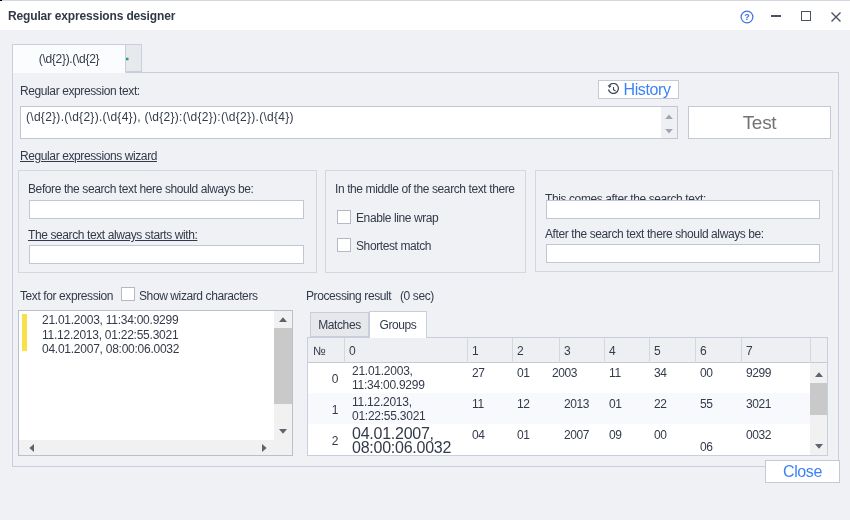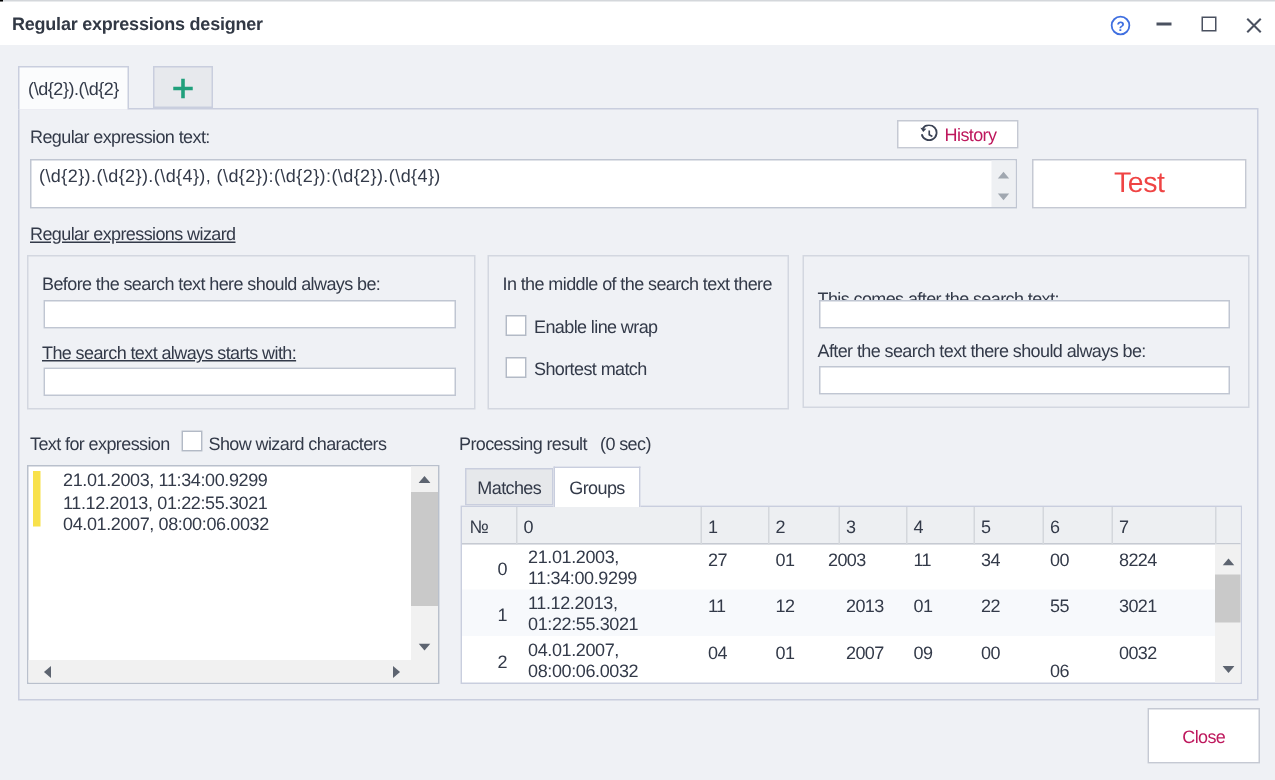--- a/index.html
+++ b/index.html
@@ -3,21 +3,21 @@
 <style>
   html,body{margin:0;padding:0;}
   body{width:850px;height:520px;position:relative;overflow:hidden;
        background:#eff1f5;font-family:"Liberation Sans",sans-serif;color:#333a49;}
   .abs{position:absolute;}
   .lbl{position:absolute;font-size:12px;color:#333a49;white-space:nowrap;letter-spacing:-0.4px;}
   .inp{position:absolute;background:#fff;border:1px solid #c0c6d2;box-sizing:border-box;}
   .gbox{position:absolute;border:1px solid #d3d7e0;box-sizing:border-box;}
   .cb{position:absolute;width:14px;height:14px;background:#fff;border:1px solid #b3bac6;box-sizing:border-box;}
   .btn{position:absolute;background:#fff;border:1px solid #c5c9d3;box-sizing:border-box;
-       display:flex;align-items:center;justify-content:center;font-size:12px;color:#be185d;letter-spacing:-0.4px;}
+       display:flex;align-items:center;justify-content:center;font-size:16px;color:#3b82f6;letter-spacing:-0.4px;}
 </style></head>
 <body>
 
 <div class="abs" style="left:0;top:0;width:850px;height:30px;background:#fff;"></div>
 <div class="abs" style="left:0;top:0;width:850px;height:1px;background:#d4d7db;"></div>
 <div class="abs" style="left:0;top:0;width:2px;height:1px;background:#000;"></div>
 <div class="abs" style="left:8px;top:9px;font-size:12px;font-weight:bold;letter-spacing:-0.15px;color:#323945;">Regular expressions designer</div>
 
 <svg class="abs" style="left:740px;top:10px;" width="14" height="14" viewBox="0 0 14 14">
   <circle cx="7" cy="7" r="5.9" fill="none" stroke="#3f6fe0" stroke-width="1.2"></circle>
@@ -28,39 +28,39 @@
 <svg class="abs" style="left:830px;top:11px;" width="12" height="12" viewBox="0 0 12 12">
   <path d="M1.5 1.5 L10.5 10.5 M10.5 1.5 L1.5 10.5" stroke="#4a5160" stroke-width="1.4"></path>
 </svg>
 
 <div class="abs" style="left:12px;top:72px;width:827px;height:395px;border:1px solid #c9cede;box-sizing:border-box;"></div>
 
 <div class="abs" style="left:102px;top:44px;width:40px;height:28px;background:#e7e9ed;border:1px solid #c9cede;box-sizing:border-box;"></div>
 <svg class="abs" style="left:114px;top:51px;" width="16" height="16" viewBox="0 0 16 16">
   <path d="M8 1.5 V14.5 M1.5 8 H14.5" stroke="#21a07c" stroke-width="2.4"></path>
 </svg>
-<div class="abs" style="left:12px;top:44px;width:74px;height:29px;background:#fbfcfd;border:1px solid #c9cede;border-bottom:none;box-sizing:border-box;display:flex;align-items:center;justify-content:center;font-size:12px;letter-spacing:-0.3px;">(\d{2}).(\d{2}</div>
+<div class="abs" style="left:12px;top:44px;width:114px;height:29px;background:#fbfcfd;border:1px solid #c9cede;border-bottom:none;box-sizing:border-box;display:flex;align-items:center;justify-content:center;font-size:12px;letter-spacing:-0.3px;">(\d{2}).(\d{2}</div>
 
 <div class="lbl" style="left:20px;top:84px;">Regular expression text:</div>
 <div class="btn" style="left:598px;top:80px;width:81px;height:19px;">
   <svg width="13" height="13" viewBox="0 0 13 13" style="margin-right:4px;">
     <path d="M2.2 2.7 A5 5 0 1 1 1.5 6.5" fill="none" stroke="#3a4254" stroke-width="1.2"></path>
     <path d="M0.6 2.2 L2.5 5 L4.6 2.8 Z" fill="#3a4254"></path>
     <path d="M6.5 4 V6.8 L8.6 8" fill="none" stroke="#3a4254" stroke-width="1.1"></path>
   </svg>
   History
 </div>
 <div class="inp" style="left:20px;top:106px;width:658px;height:33px;"></div>
 <div class="abs" style="left:661px;top:107px;width:16px;height:31px;background:#eef0f3;"></div>
 <svg class="abs" style="left:664px;top:112px;" width="10" height="24" viewBox="0 0 10 24">
   <path d="M5 2.5 L8.8 7 H1.2 Z" fill="#a0a7b0"></path>
   <path d="M5 21.5 L1.2 17 H8.8 Z" fill="#a0a7b0"></path>
 </svg>
 <div class="lbl" style="left:26px;top:110px;letter-spacing:0.28px;">(\d{2}).(\d{2}).(\d{4}), (\d{2}):(\d{2}):(\d{2}).(\d{4})</div>
-<div class="btn" style="left:688px;top:106px;width:143px;height:33px;font-size:19px;letter-spacing:-0.3px;color:#ef4444;">Test</div>
+<div class="btn" style="left:688px;top:106px;width:143px;height:33px;font-size:19px;letter-spacing:-0.3px;color:#737373;">Test</div>
 
 <div class="lbl" style="left:20px;top:149px;text-decoration:underline;">Regular expressions wizard</div>
 
 <div class="gbox" style="left:18px;top:170px;width:299px;height:103px;"></div>
 <div class="lbl" style="left:28px;top:182px;">Before the search text here should always be:</div>
 <div class="inp" style="left:29px;top:200px;width:275px;height:19px;"></div>
 <div class="lbl" style="left:28px;top:228px;text-decoration:underline;">The search text always starts with:</div>
 <div class="inp" style="left:29px;top:245px;width:275px;height:19px;"></div>
 
 <div class="gbox" style="left:325px;top:170px;width:201px;height:103px;"></div>
@@ -133,42 +133,42 @@
 <div class="abs" style="left:308px;top:393px;width:502px;height:31px;background:#f7f9fc;"></div>
 
 <div class="lbl" style="left:308px;top:372px;width:30px;text-align:right;">0</div>
 <div class="abs" style="left:352px;top:365px;font-size:12px;line-height:13.5px;color:#333a49;letter-spacing:-0.25px;">21.01.2003,<br>11:34:00.9299</div>
 <div class="lbl" style="left:472px;top:366px;">27</div>
 <div class="lbl" style="left:517px;top:366px;">01</div>
 <div class="lbl" style="left:552px;top:366px;text-align:center;">2003</div>
 <div class="lbl" style="left:609px;top:366px;">11</div>
 <div class="lbl" style="left:654px;top:366px;">34</div>
 <div class="lbl" style="left:700px;top:366px;">00</div>
-<div class="lbl" style="left:746px;top:366px;">8224</div>
+<div class="lbl" style="left:746px;top:366px;">9299</div>
 <div class="lbl" style="left:308px;top:403px;width:30px;text-align:right;">1</div>
 <div class="abs" style="left:352px;top:396px;font-size:12px;line-height:13.5px;color:#333a49;letter-spacing:-0.25px;">11.12.2013,<br>01:22:55.3021</div>
 <div class="lbl" style="left:472px;top:397px;">11</div>
 <div class="lbl" style="left:517px;top:397px;">12</div>
 <div class="lbl" style="left:564px;top:397px;">2013</div>
 <div class="lbl" style="left:609px;top:397px;">01</div>
 <div class="lbl" style="left:654px;top:397px;">22</div>
 <div class="lbl" style="left:700px;top:397px;">55</div>
 <div class="lbl" style="left:746px;top:397px;">3021</div>
 <div class="lbl" style="left:308px;top:434px;width:30px;text-align:right;">2</div>
-<div class="abs" style="left:352px;top:427px;font-size:12px;line-height:13.5px;color:#333a49;letter-spacing:-0.25px;">04.01.2007,<br>08:00:06.0032</div>
+<div class="abs" style="left:352px;top:427px;font-size:16px;line-height:13.5px;color:#333a49;letter-spacing:-0.25px;">04.01.2007,<br>08:00:06.0032</div>
 <div class="lbl" style="left:472px;top:428px;">04</div>
 <div class="lbl" style="left:517px;top:428px;">01</div>
 <div class="lbl" style="left:564px;top:428px;">2007</div>
 <div class="lbl" style="left:609px;top:428px;">09</div>
 <div class="lbl" style="left:654px;top:428px;">00</div>
 <div class="lbl" style="left:700px;top:428px;margin-top:12px;">06</div>
 <div class="lbl" style="left:746px;top:428px;">0032</div>
 
 <div class="abs" style="left:810px;top:363px;width:17px;height:92px;background:#f1f1f1;"></div>
 <svg class="abs" style="left:815px;top:372px;" width="8" height="5" viewBox="0 0 8 5">
     <path d="M4 0.3 L8 5 H0 Z" fill="#5d6470"></path>
   </svg>
 <div class="abs" style="left:810px;top:383px;width:17px;height:32px;background:#c9c9c9;"></div>
 <svg class="abs" style="left:815px;top:444px;" width="8" height="5" viewBox="0 0 8 5">
     <path d="M4 4.7 L0 0 H8 Z" fill="#5d6470"></path>
   </svg>
 
-<div class="btn" style="left:765px;top:472px;width:75px;height:37px;text-align:center;">Close</div>
+<div class="btn" style="left:765px;top:460px;width:75px;height:23px;text-align:center;">Close</div>
 
 </body></html>

